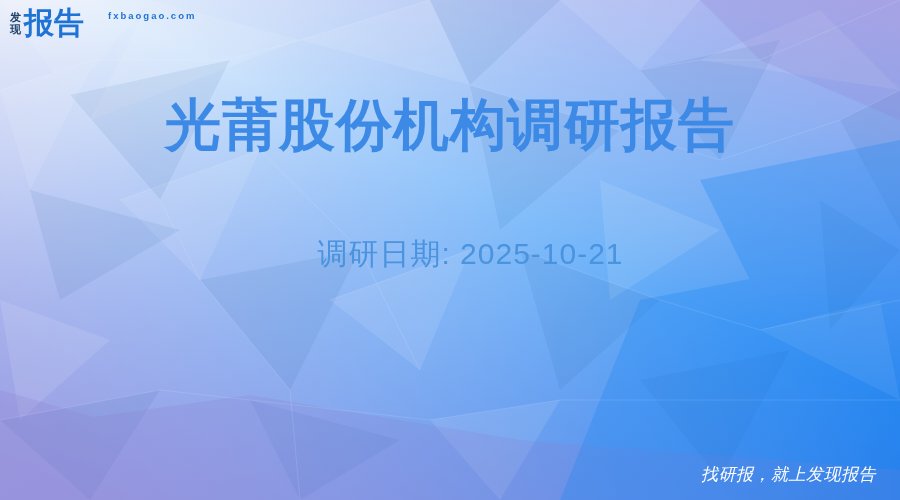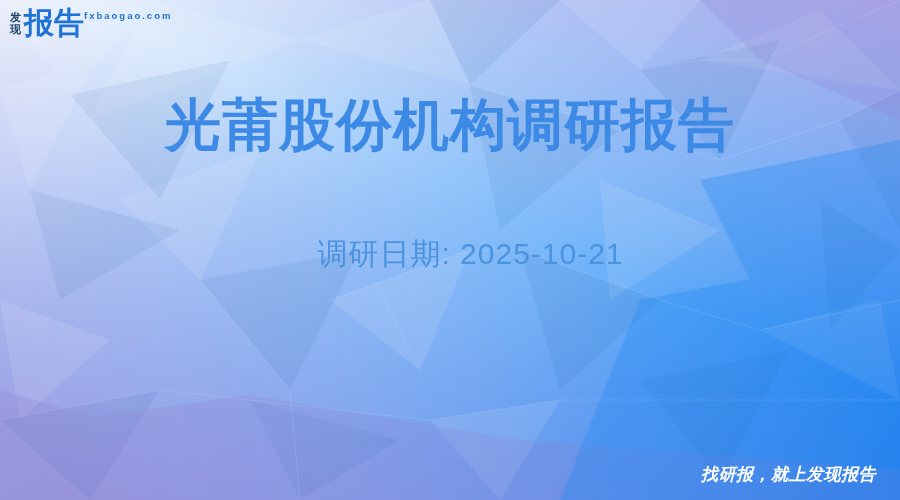--- a/index.html
+++ b/index.html
@@ -62,20 +62,21 @@
     color: #1e73d4;
     letter-spacing: 0px;
   }
   .logo-domain {
     font-size: 9.5px;
     line-height: 11px;
     color: #1e73d4;
     font-weight: 700;
     letter-spacing: 2.0px;
     margin-top: 2px;
+    margin-left: 24px;
   }
 
   
   .title {
     position: absolute;
     left: 0;
     right: 0;
     top: 92px;
     text-align: center;
     font-size: 56px;
@@ -102,21 +103,21 @@
     padding-left: 41px;
   }
 
   
   .tagline {
     position: absolute;
     right: 24px;
     bottom: 14px;
     font-size: 17px;
     line-height: 22px;
-    font-weight: 700;
+    font-weight: 400;
     font-style: italic;
     color: #ffffff;
     letter-spacing: 0.5px;
     white-space: nowrap;
     margin-top: 25px;
   }
 </style>
 </head>
 <body>
 

